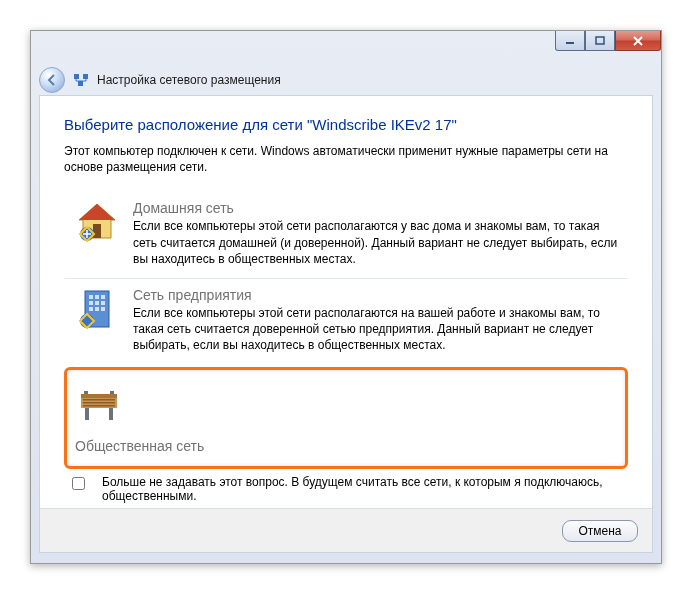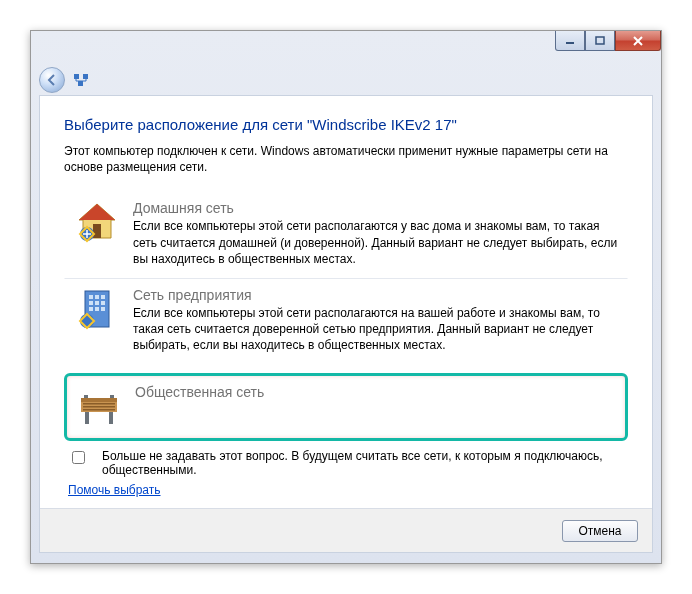--- a/index.html
+++ b/index.html
@@ -84,24 +84,25 @@
   .option {
     display: flex;
     align-items: flex-start;
     gap: 12px;
     padding: 8px 8px 10px 8px;
     border: 1px solid transparent;
     cursor: pointer;
   }
   .option + .option { border-top: 1px solid #e4e8ef; }
   .option.highlight {
-    border: 3px solid #14b8a6;
+    border: 3px solid #f97316;
     border-radius: 6px;
-    margin: 8px 0;
+    margin: 2px 0;
     box-shadow: inset 0 0 4px rgba(225,38,28,.2);
+    flex-direction: column;
   }
   .opt-icon {
     width: 48px; height: 44px; flex: 0 0 48px;
     display: flex; align-items: center; justify-content: center;
   }
   .opt-text { flex: 1; }
   .opt-title {
     color: #737373;
     font-size: 14px;
     margin-bottom: 2px;
@@ -130,21 +131,21 @@
     height: 44px;
     background: #f0f0f0;
     border-top: 1px solid #d8dde6;
     display: flex; align-items: center; justify-content: flex-end;
     padding: 0 14px;
   }
   .btn {
     min-width: 76px; height: 22px;
     border: 1px solid #8a97ad;
     background: linear-gradient(#fdfdfe, #e5e9f1);
-    border-radius: 3px;
+    border-radius: 9px;
     font-size: 12px;
     cursor: default;
     padding: 0 12px;
   }
   svg { display: block; }
 </style>
 </head>
 <body>
 
 <div class="outer-shadow">
@@ -174,20 +175,21 @@
         </svg>
     </div>
     <div class="nh-icon">
       <svg width="16" height="16">
           <rect x="1" y="2" width="5" height="5" fill="#3a74c4"></rect>
           <rect x="10" y="2" width="5" height="5" fill="#3a74c4"></rect>
           <rect x="5" y="9" width="5" height="5" fill="#3a74c4"></rect>
           <path d="M3 7 L3 9 L13 9 L13 7 M8 9 L8 11" stroke="#3a74c4" stroke-width="1" fill="none"></path>
         </svg>
     </div>
+    <div class="header-title">Настройка сетевого размещения</div>
   </div>
 
   <div class="content">
 
     <div class="main-heading">Выберите расположение для сети "Windscribe IKEv2  17"</div>
     <div class="intro">Этот компьютер подключен к сети. Windows автоматически применит нужные параметры сети на основе размещения сети.</div>
 
     <div class="options">
 
       <div class="option">

